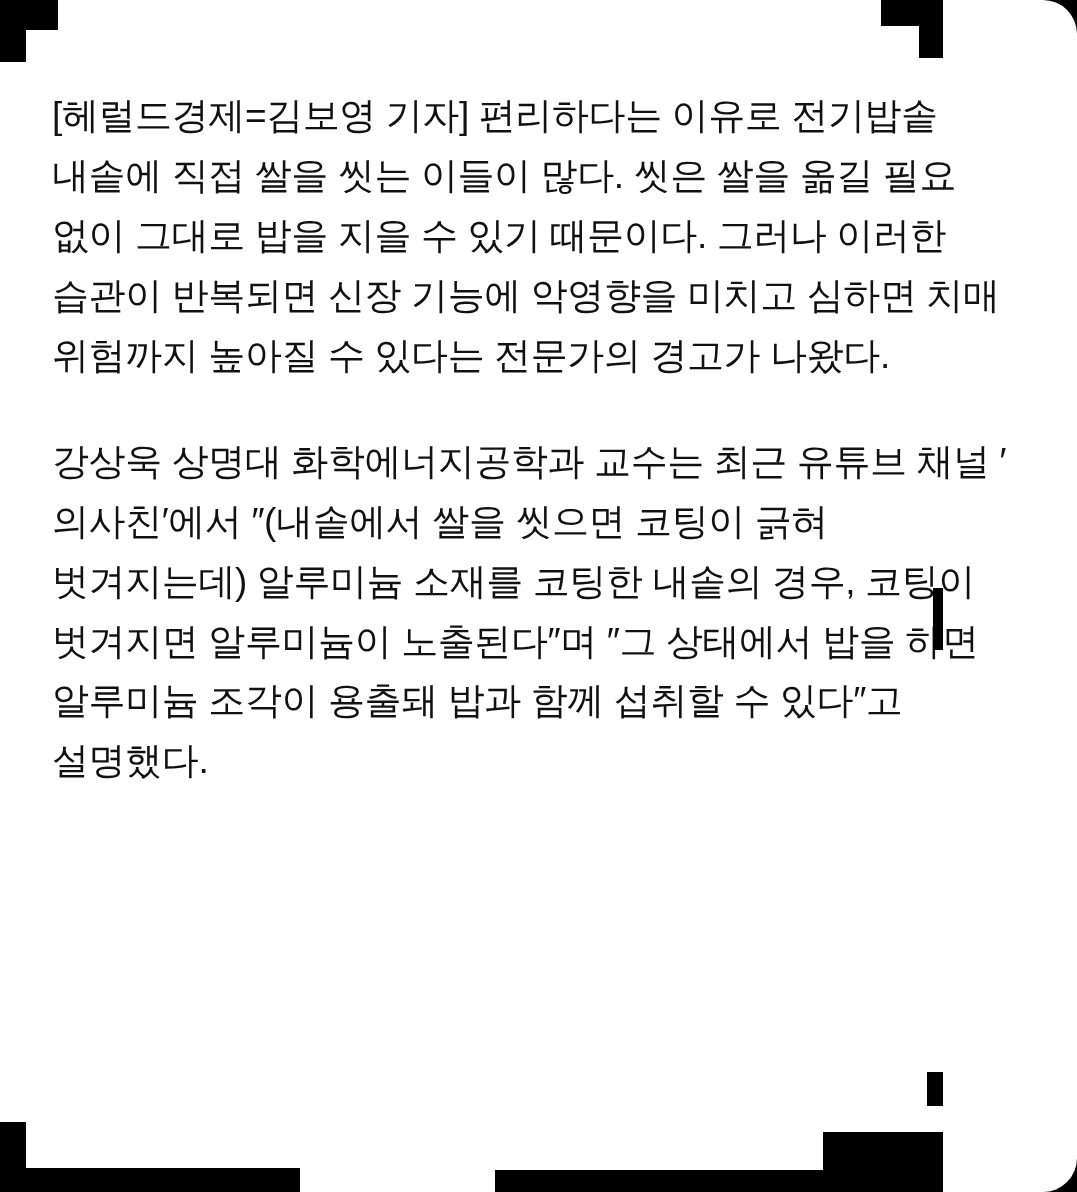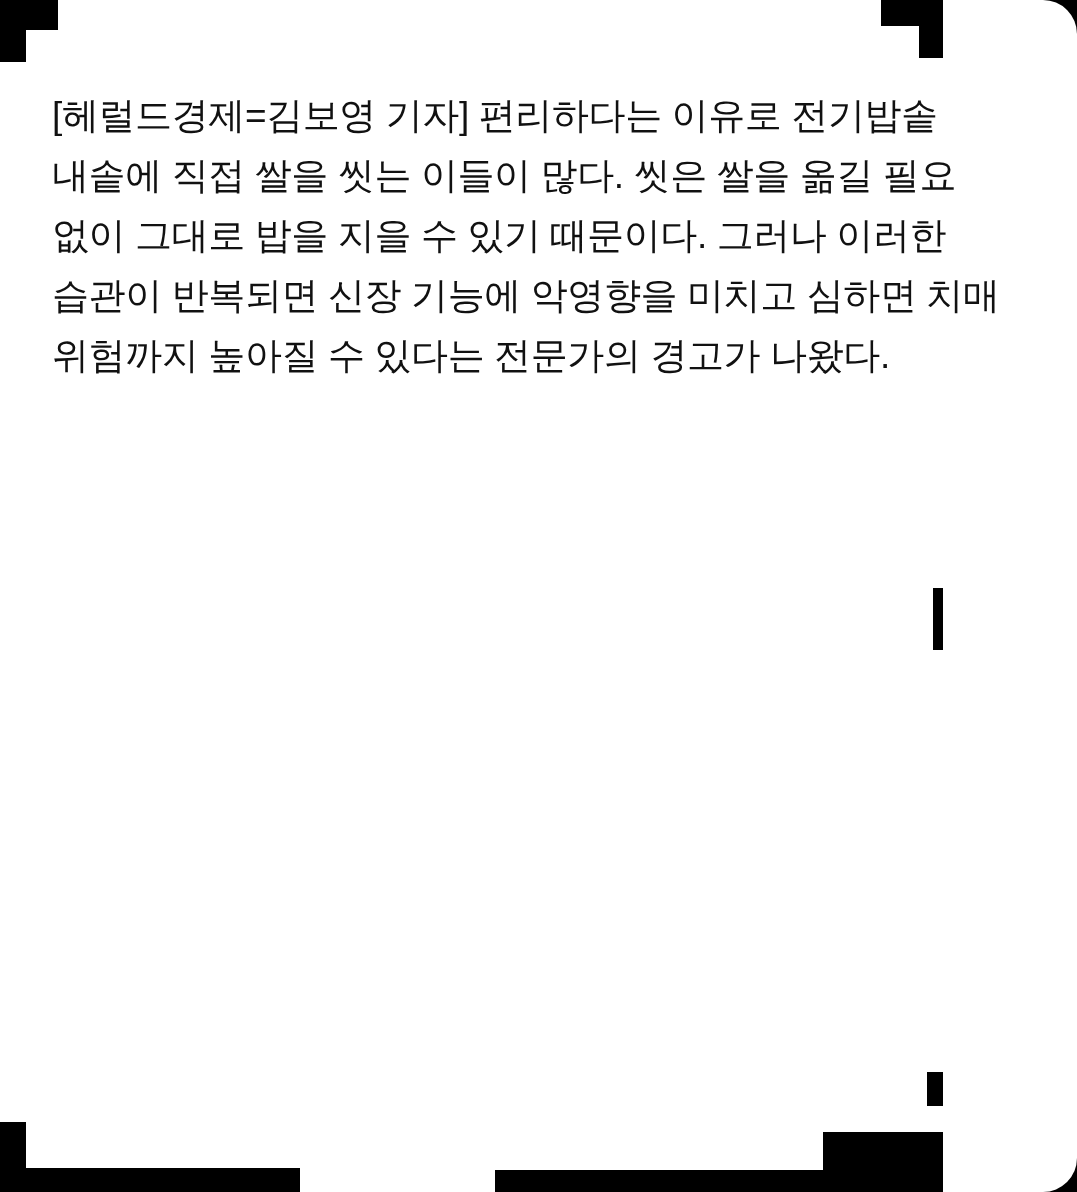--- a/index.html
+++ b/index.html
@@ -73,20 +73,21 @@
   }
   .notch-b { right: 0; bottom: 86px; width: 16px; height: 34px; }
 </style>
 </head>
 <body>
 
 <div class="page">
   <div class="article-card">
     <div class="article-body">
       <p class="article-paragraph">[헤럴드경제=김보영 기자] 편리하다는 이유로 전기밥솥 내솥에 직접 쌀을 씻는 이들이 많다. 씻은 쌀을 옮길 필요 없이 그대로 밥을 지을 수 있기 때문이다. 그러나 이러한 습관이 반복되면 신장 기능에 악영향을 미치고 심하면 치매 위험까지 높아질 수 있다는 전문가의 경고가 나왔다.</p>
+      <p class="article-paragraph">강상욱 상명대 화학에너지공학과 교수는 최근 유튜브 채널 ′의사친′에서 ″(내솥에서 쌀을 씻으면 코팅이 긁혀 벗겨지는데) 알루미늄 소재를 코팅한 내솥의 경우, 코팅이 벗겨지면 알루미늄이 노출된다″며 ″그 상태에서 밥을 하면 알루미늄 조각이 용출돼 밥과 함께 섭취할 수 있다″고 설명했다.</p>
     </div>
   </div>
 
   <div class="corner corner-tl"></div>
   <div class="corner corner-tl2"></div>
   <div class="corner corner-tr"></div>
   <div class="corner corner-tr2"></div>
   <div class="corner corner-bl"></div>
   <div class="corner corner-bl2"></div>
   <div class="corner corner-br"></div>

